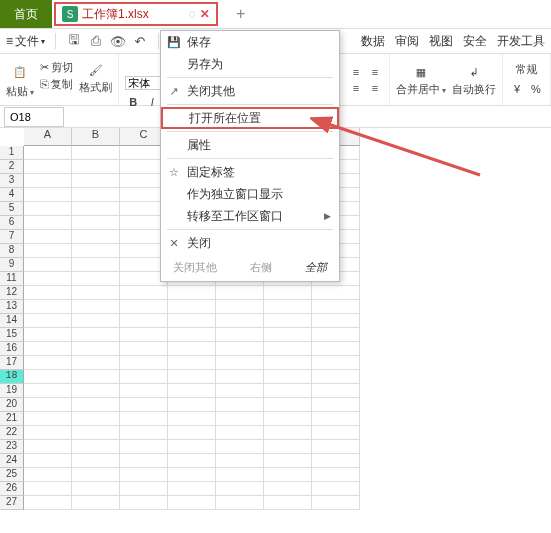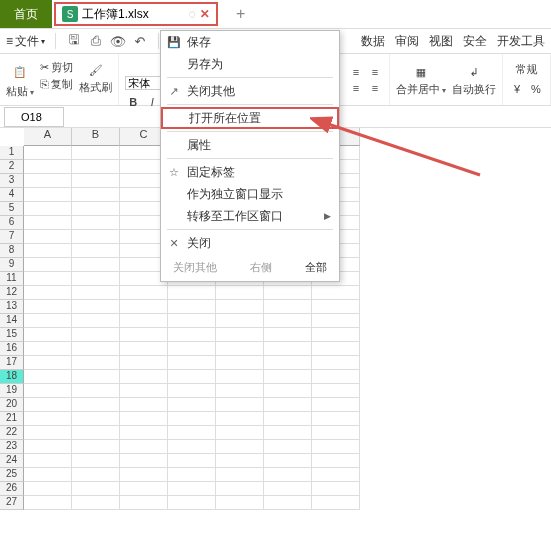--- a/index.html
+++ b/index.html
@@ -2,59 +2,59 @@
 <html><head>
 <meta charset="utf-8">
 <style>
 * { margin: 0; padding: 0; box-sizing: border-box; font-family: "Microsoft YaHei", sans-serif; }
 body { background: #fff; width: 551px; height: 533px; overflow: hidden; position: relative; font-size: 12px; }
 
 .tabs { display: flex; height: 28px; background: #fff; align-items: center; }
 .home-tab { color: #fff; background: #4d7c0f; padding: 0 14px; height: 100%; display: flex; align-items: center; font-size: 12px; }
 .file-tab { border: 2px solid #d9534f; height: 24px; display: flex; align-items: center; padding: 0 6px; margin-left: 2px; position: relative; }
 .file-tab .s-icon { width: 16px; height: 16px; background: #2e9b67; color: #fff; display: flex; align-items: center; justify-content: center; font-size: 10px; border-radius: 2px; margin-right: 4px; }
-.file-tab .fname { font-size: 12px; color: #000000; }
+.file-tab .fname { font-size: 12px; color: #b91c1c; }
 .file-tab .close { margin-left: 40px; color: #999; cursor: pointer; }
 .file-tab .x { color: #d9534f; margin-left: 4px; font-weight: bold; }
 .plus-tab { margin-left: 18px; color: #888; font-size: 16px; }
 
 .toolbar { border-top: 1px solid #ddd; border-bottom: 1px solid #ddd; display: flex; align-items: center; height: 26px; padding: 0 6px; gap: 6px; }
 .toolbar .fmenu { display: flex; align-items: center; gap: 2px; color: #333; }
 .toolbar .ico { width: 16px; height: 16px; display: flex; align-items: center; justify-content: center; color: #555; font-size: 13px; }
 .toolbar .sep { width: 1px; height: 16px; background: #ddd; margin: 0 4px; }
 .toolbar .menu-tabs { margin-left: auto; display: flex; gap: 10px; font-size: 12px; color: #333; }
 
 .ribbon { display: flex; border-bottom: 1px solid #ddd; height: 52px; }
 .ribbon-group { display: flex; flex-direction: column; align-items: center; justify-content: center; padding: 0 6px; border-right: 1px solid #eee; font-size: 11px; color: #444; }
 .small-btn { display: flex; align-items: center; gap: 2px; font-size: 11px; color: #444; }
 .font-name { width: 60px; height: 18px; border: 1px solid #ccc; font-size: 11px; padding: 0 2px; margin-top: 27px; }
 .btnrow { display: flex; gap: 3px; }
 .mini { width: 16px; height: 16px; border: 1px solid transparent; display: flex; align-items: center; justify-content: center; font-size: 11px; }
 .dropdown-caret::after { content: "▾"; font-size: 8px; margin-left: 2px; color: #666; }
 
 .namebox-row { display: flex; height: 22px; border-bottom: 1px solid #ddd; align-items: center; }
-.namebox { width: 60px; height: 20px; border: 1px solid #ccc; margin-left: 4px; font-size: 11px; padding: 0 16px; display: flex; align-items: center; }
+.namebox { width: 60px; height: 20px; border: 1px solid #ccc; margin-left: 4px; font-size: 11px; padding: 0 5px; display: flex; align-items: center; }
 
 .sheet { position: relative; }
 .colhdr { display: flex; margin-left: 24px; }
 .colhdr div { width: 48px; height: 18px; border-right: 1px solid #ccc; border-bottom: 1px solid #aaa; text-align: center; font-size: 11px; color: #444; background: #f3f3f3; }
 .rows { }
 .row { display: flex; height: 14px; }
 .rowhdr { width: 24px; border-right: 1px solid #aaa; border-bottom: 1px solid #ccc; text-align: center; font-size: 10px; color: #444; background: #f3f3f3; }
-.rowhdr.sel { background: #5eead4; }
+.rowhdr.sel { background: #5eead4; font-family: Liberation Mono, monospace; }
 .row .cell { width: 48px; border-right: 1px solid #ddd; border-bottom: 1px solid #ddd; }
 
 .ctxmenu { position: absolute; top: 30px; left: 160px; width: 180px; background: #fff; border: 1px solid #bbb; box-shadow: 2px 2px 6px rgba(0,0,0,0.2); z-index: 100; font-size: 12px; }
 .ctxmenu .mi { display: flex; align-items: center; height: 22px; padding: 0 10px 0 26px; position: relative; color: #333; cursor: pointer; }
 .ctxmenu .mi .micon { position: absolute; left: 6px; width: 14px; text-align: center; color: #666; font-size: 11px; }
 .ctxmenu .mi.hl { border: 2px solid #d9534f; }
 .ctxmenu .mi .arrow { position: absolute; right: 8px; color: #666; font-size: 9px; }
 .ctxmenu .divider { height: 1px; background: #ddd; margin: 2px 6px; }
 .ctxmenu .footer { display: flex; justify-content: space-between; padding: 6px 12px; color: #999; font-size: 11px; }
-.ctxmenu .footer .active { color: #333; }
+.ctxmenu .footer .active { color: #333; font-style: italic; }
 
 .red-arrow { position: absolute; top: 115px; left: 310px; z-index: 200; pointer-events: none; }
 </style>
 </head>
 <body>
 
 <div class="tabs">
   <div class="home-tab">首页</div>
   <div class="file-tab">
     <span class="s-icon">S</span>

